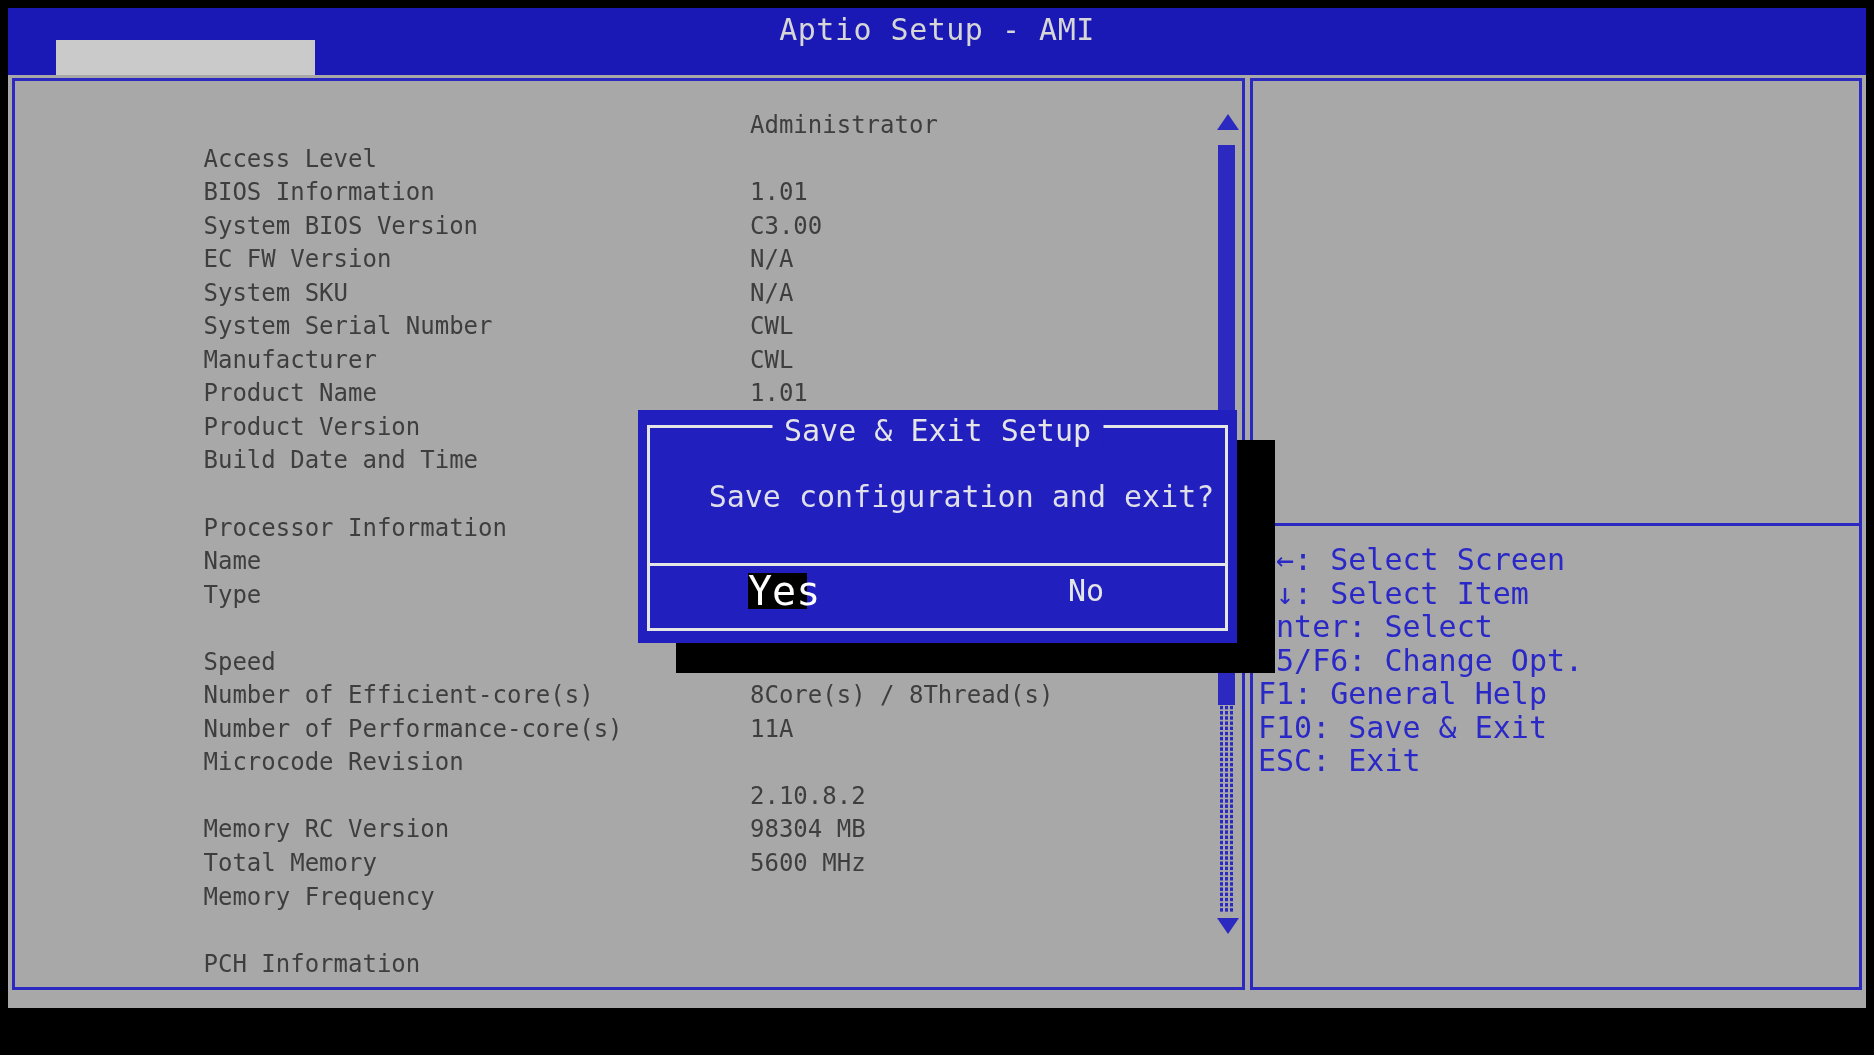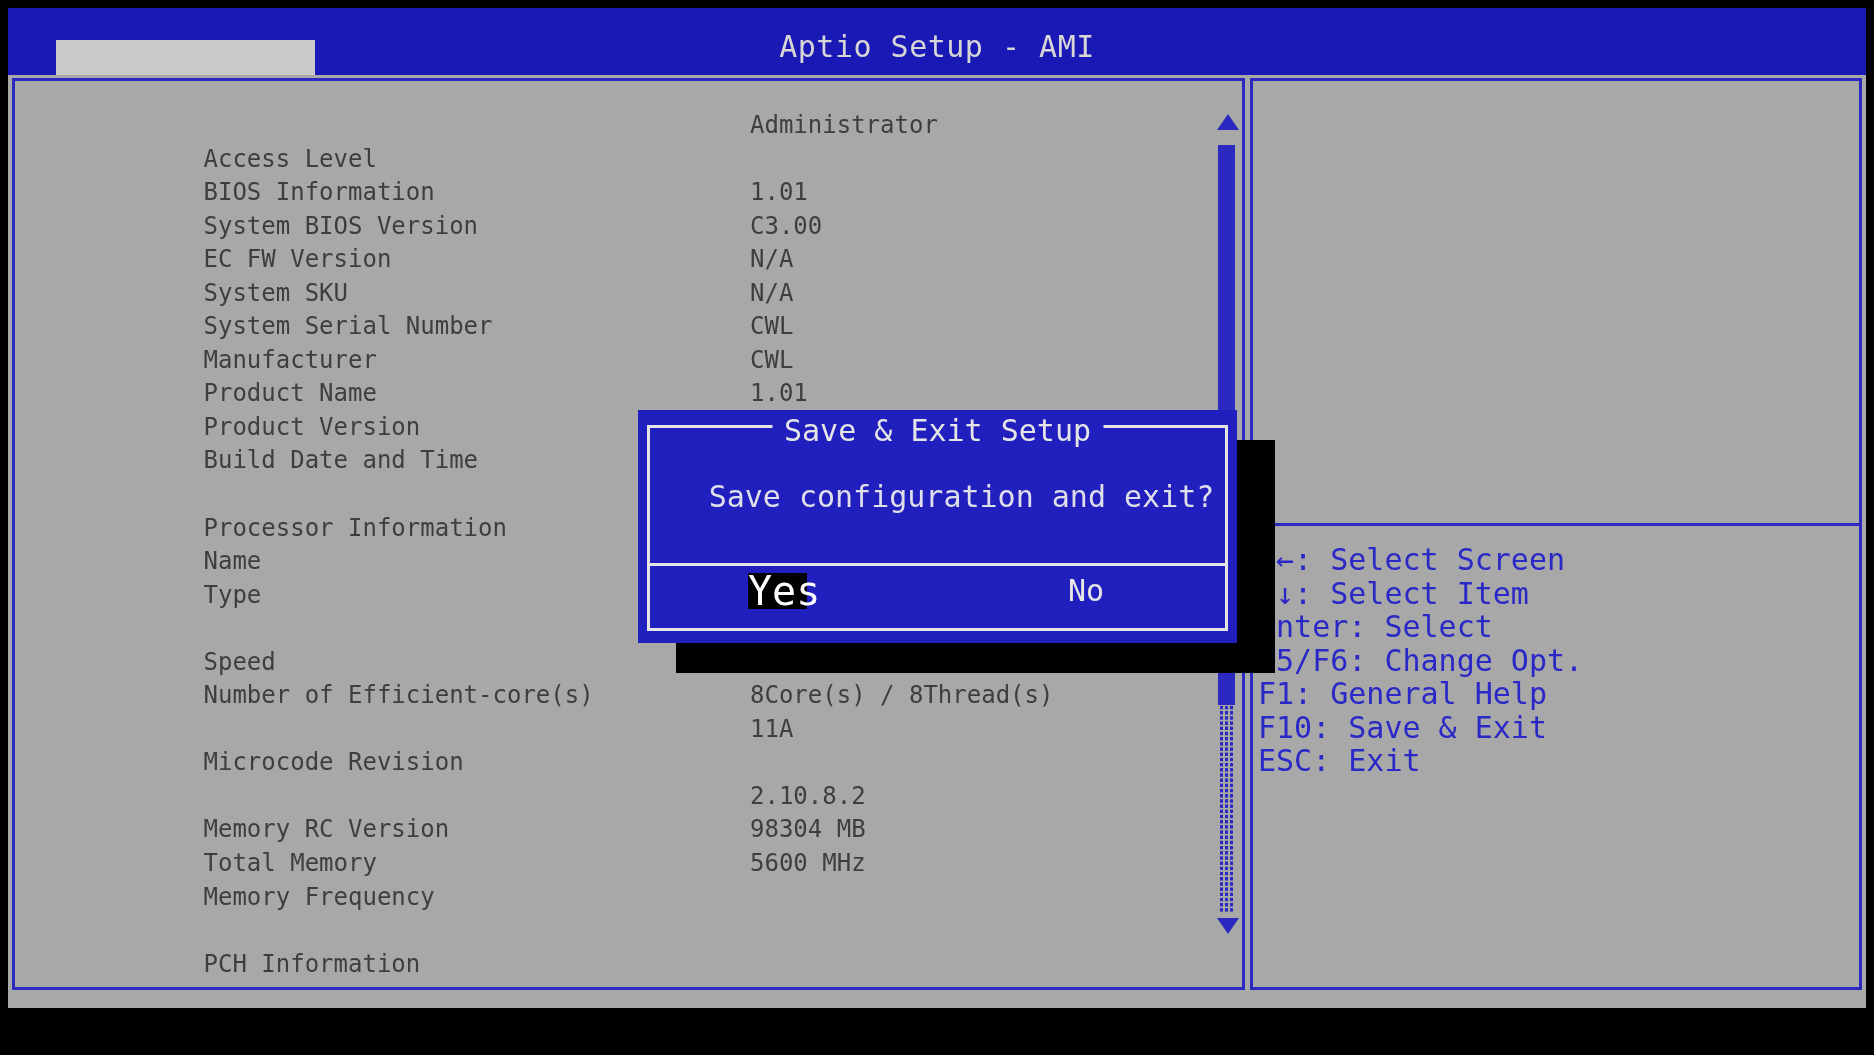--- a/index.html
+++ b/index.html
@@ -1,21 +1,21 @@
 <!DOCTYPE html>
 <html><head>
 <meta charset="utf-8">
 <style>
   html,body{margin:0;padding:0;background:#000;}
   .screen{position:relative;width:1874px;height:1055px;background:#000;
     font-family:"DejaVu Sans Mono","Liberation Mono",monospace;overflow:hidden;}
 
   
   .header{position:absolute;left:8px;top:8px;width:1858px;height:67px;background:#1b19b5;}
-  .header-title{position:absolute;top:21px;left:0;width:100%;text-align:center;
+  .header-title{position:absolute;top:4px;left:0;width:100%;text-align:center;
     font-size:30px;color:#d6d6d6;letter-spacing:.5px;}
   .tabs{position:absolute;left:48px;bottom:0;display:flex;height:35px;}
   .tab{padding:0 21px;line-height:35px;font-size:30px;color:#a5a5c8;cursor:default;white-space:pre;}
   .tab.active{background:#cbcaca;color:#1b19b5;}
 
   
   .main{position:absolute;left:8px;top:75px;width:1858px;height:933px;background:#a9a8a8;z-index:1;}
 
   
   .panel-left{position:absolute;left:4px;top:3px;width:1233px;height:912px;
@@ -151,20 +151,21 @@
         </div>
           <div class="row">
           <span class="lbl">Speed</span>
           <span class="val"></span>
         </div>
           <div class="row">
           <span class="lbl">Number of Efficient-core(s)</span>
           <span class="val"></span>
         </div>
           <div class="row">
+          <span class="lbl">Number of Performance-core(s)</span>
           <span class="val">8Core(s) / 8Thread(s)</span>
         </div>
           <div class="row">
           <span class="lbl">Microcode Revision</span>
           <span class="val">11A</span>
         </div>
           <div class="row">
           <span class="lbl"></span>
           <span class="val"></span>
         </div>

